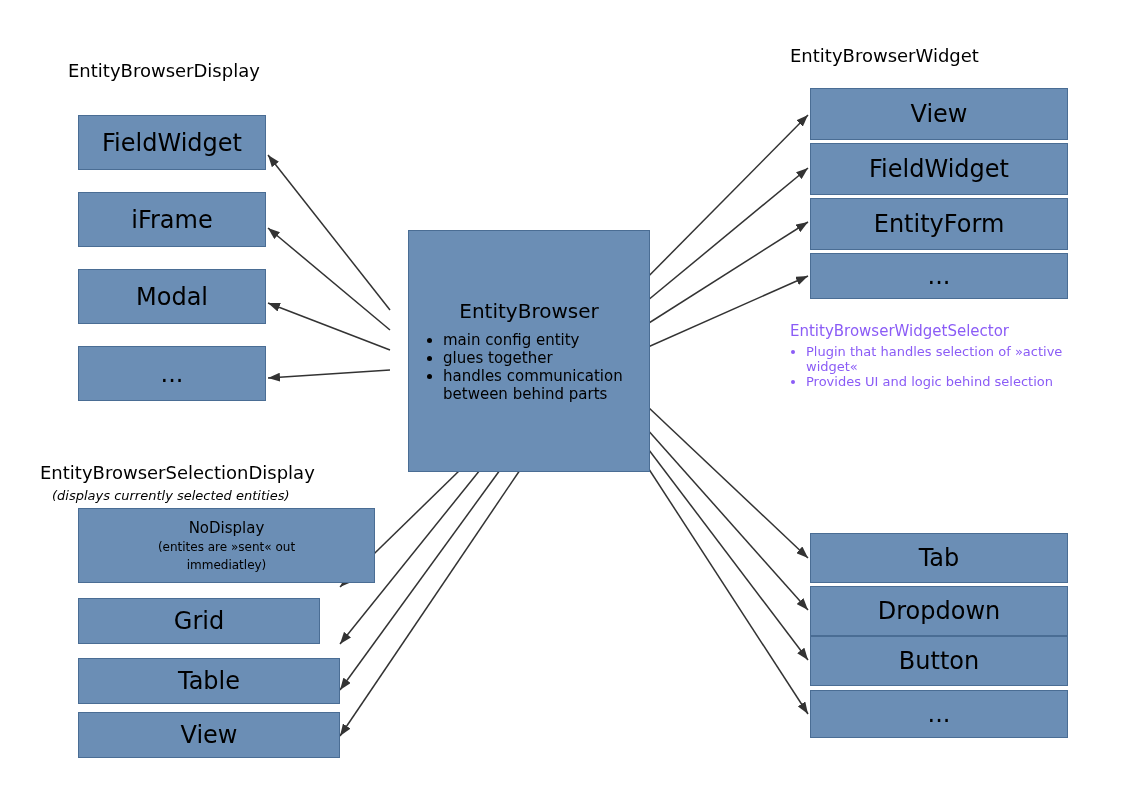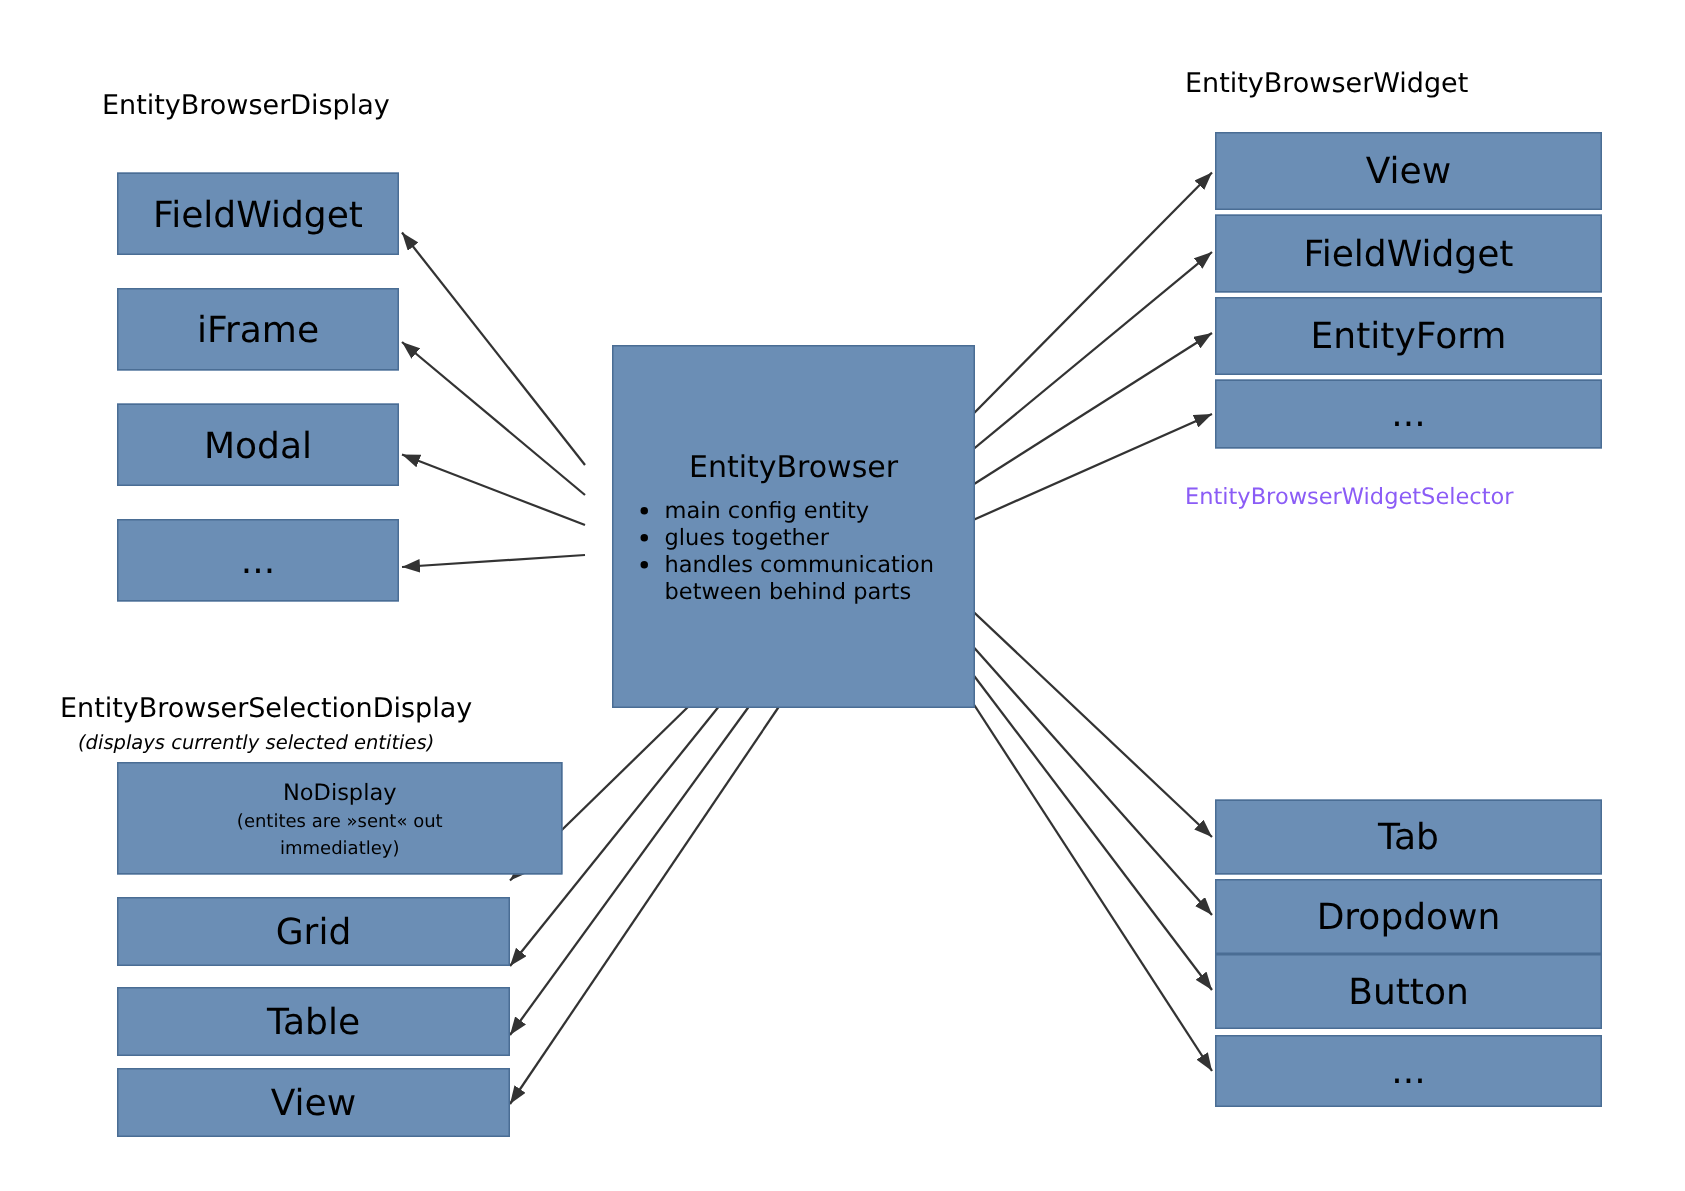--- a/index.html
+++ b/index.html
@@ -147,21 +147,21 @@
   <div class="box" style="left:78px; top:346px; width:188px; height:55px;">
     <span>...</span>
   </div>
 
   <div class="section-label" style="left:40px; top:462px;">EntityBrowserSelectionDisplay</div>
   <div class="section-sublabel" style="left:52px; top:488px;">(displays currently selected entities)</div>
 
   <div class="box box-small" style="left:78px; top:508px; width:297px; height:75px; font-size:15px;">
     <span>NoDisplay<br><span style="font-size:12px;">(entites are »sent« out<br>immediatley)</span></span>
   </div>
-  <div class="box" style="left:78px; top:598px; width:262px; height:46px;">
+  <div class="box" style="left:78px; top:598px; width:242px; height:46px;">
     <span>Grid</span>
   </div>
   <div class="box" style="left:78px; top:658px; width:262px; height:46px;">
     <span>Table</span>
   </div>
   <div class="box" style="left:78px; top:712px; width:262px; height:46px;">
     <span>View</span>
   </div>
 
   <div class="center-box" style="left:390px; top:230px; width:242px; height:242px;margin-left:18px;">
@@ -183,20 +183,24 @@
   </div>
   <div class="box" style="left:810px; top:198px; width:258px; height:52px;">
     <span>EntityForm</span>
   </div>
   <div class="box" style="left:810px; top:253px; width:258px; height:46px;">
     <span>...</span>
   </div>
 
   <div class="bullet-section" style="left:790px; top:322px; width:300px;">
     <div class="bullet-title">EntityBrowserWidgetSelector</div>
+    <ul>
+      <li>Plugin that handles selection of »active widget«</li>
+      <li>Provides UI and logic behind selection</li>
+    </ul>
   </div>
 
   <div class="box" style="left:810px; top:533px; width:258px; height:50px;">
     <span>Tab</span>
   </div>
   <div class="box" style="left:810px; top:586px; width:258px; height:50px;">
     <span>Dropdown</span>
   </div>
   <div class="box" style="left:810px; top:636px; width:258px; height:50px;">
     <span>Button</span>

